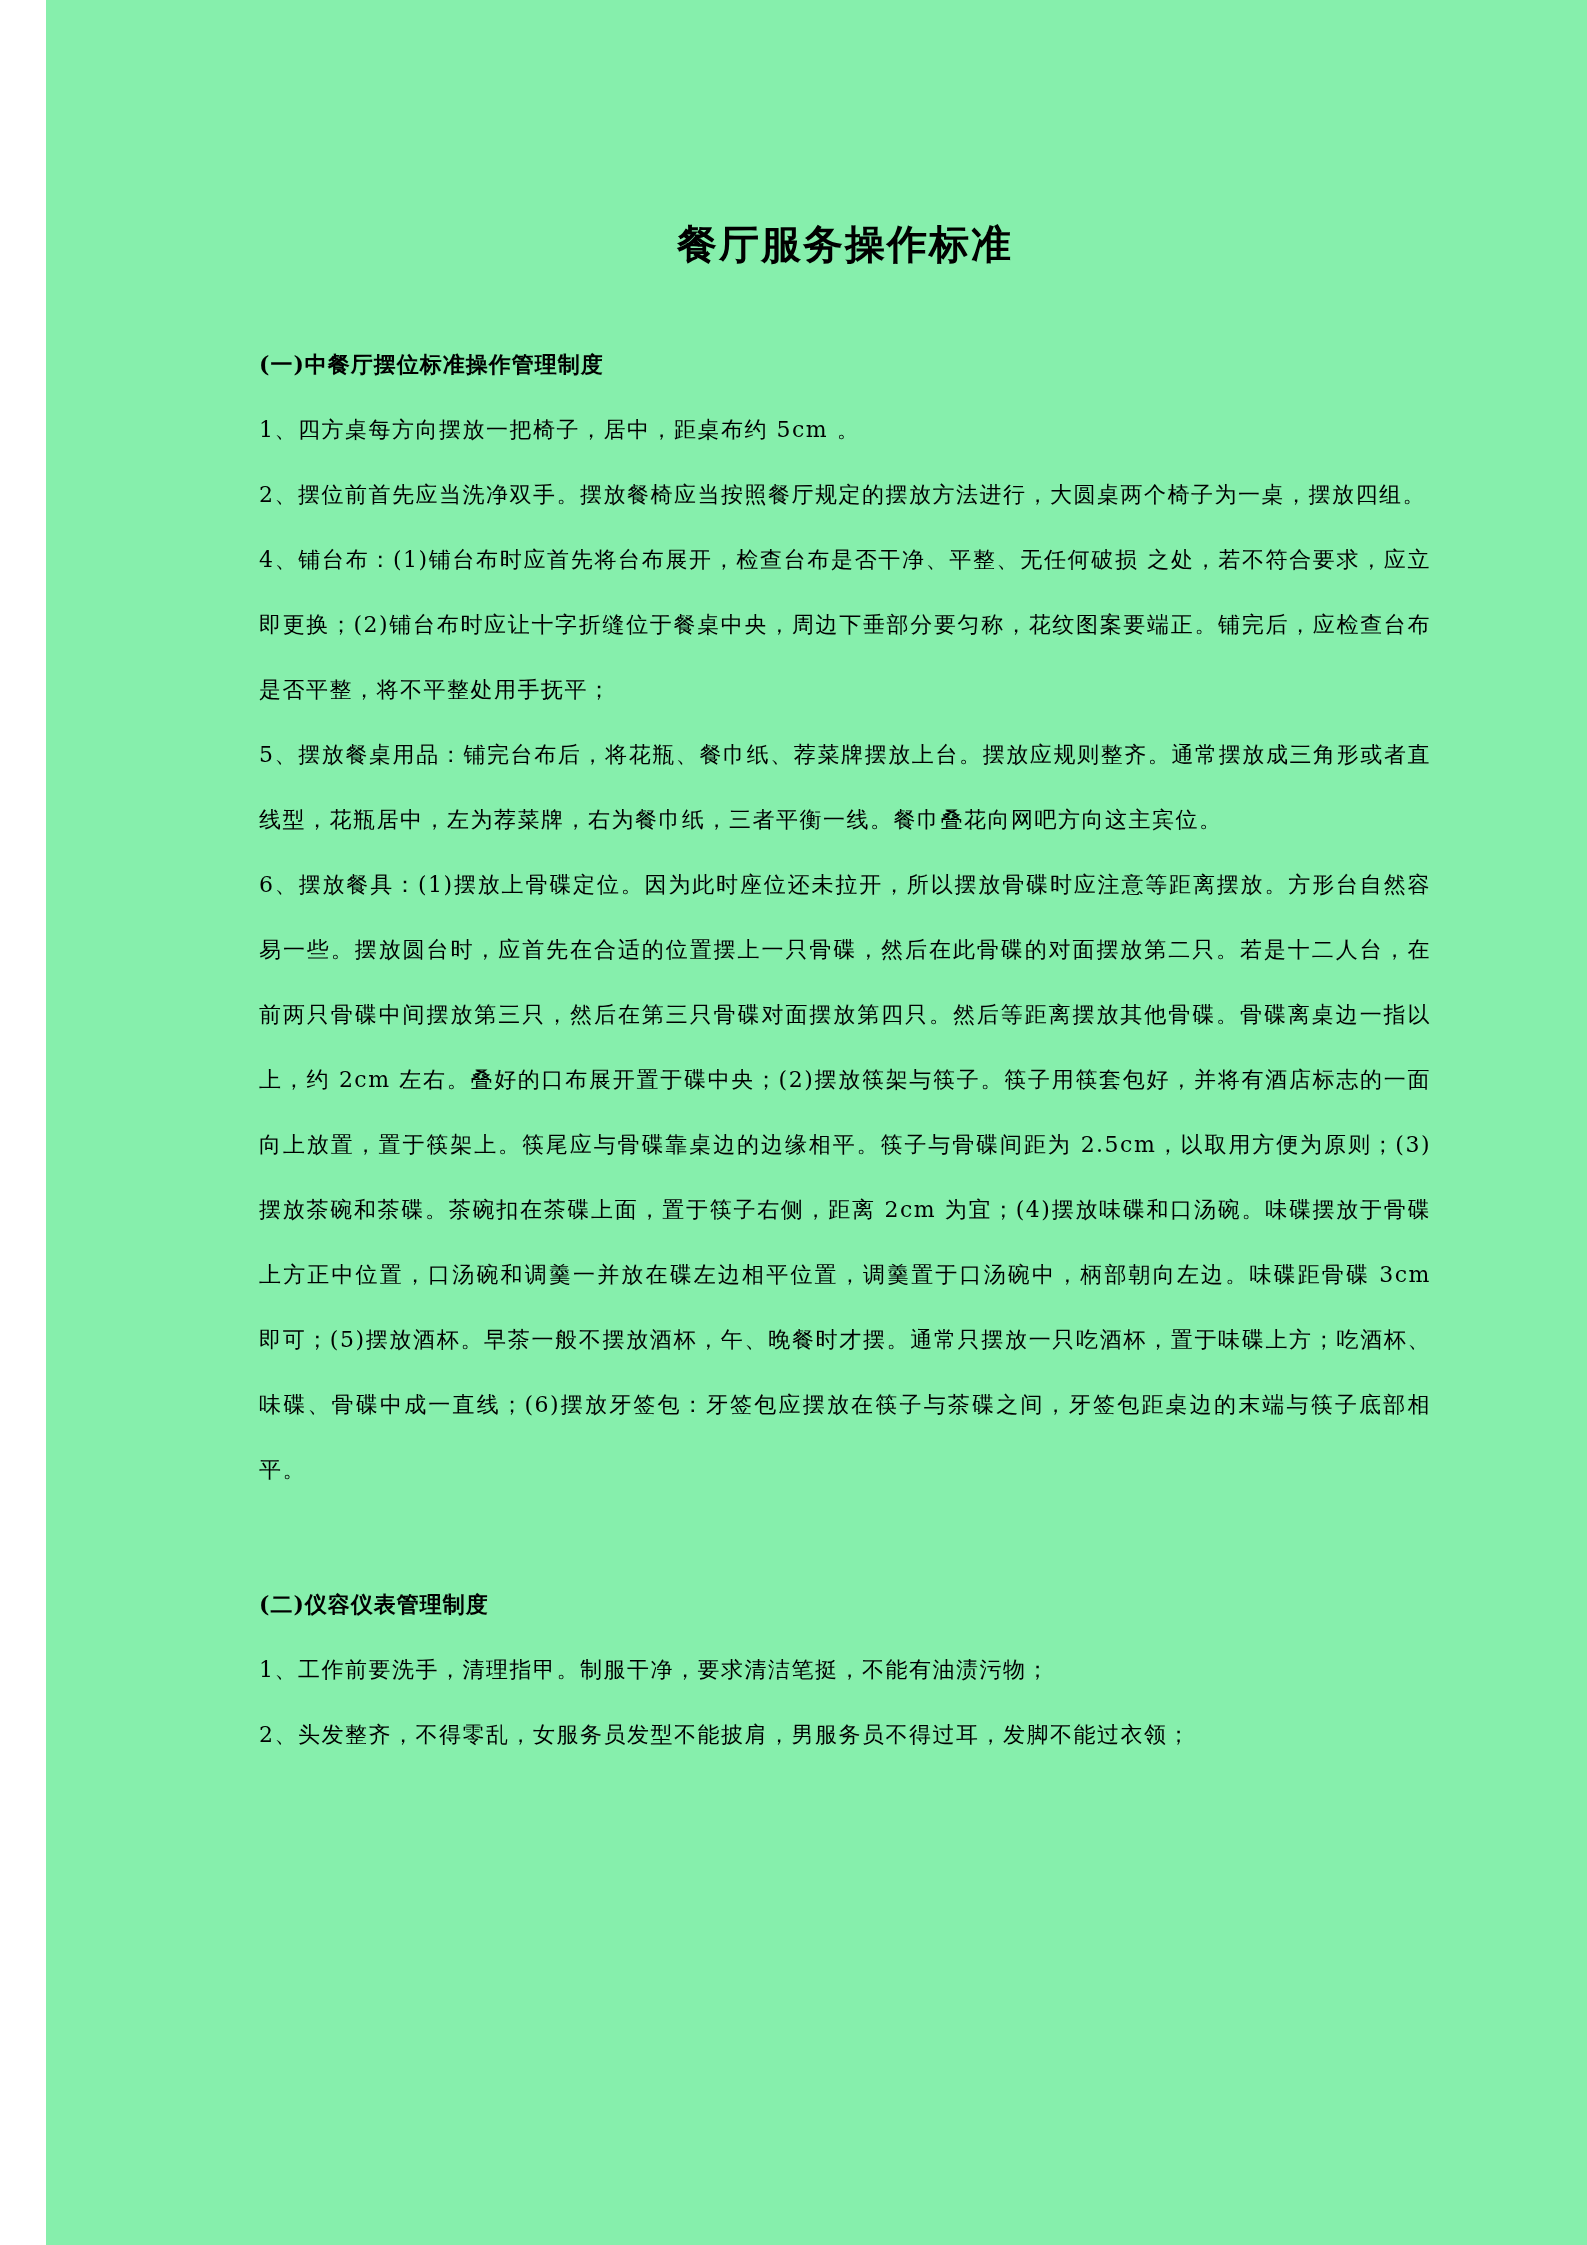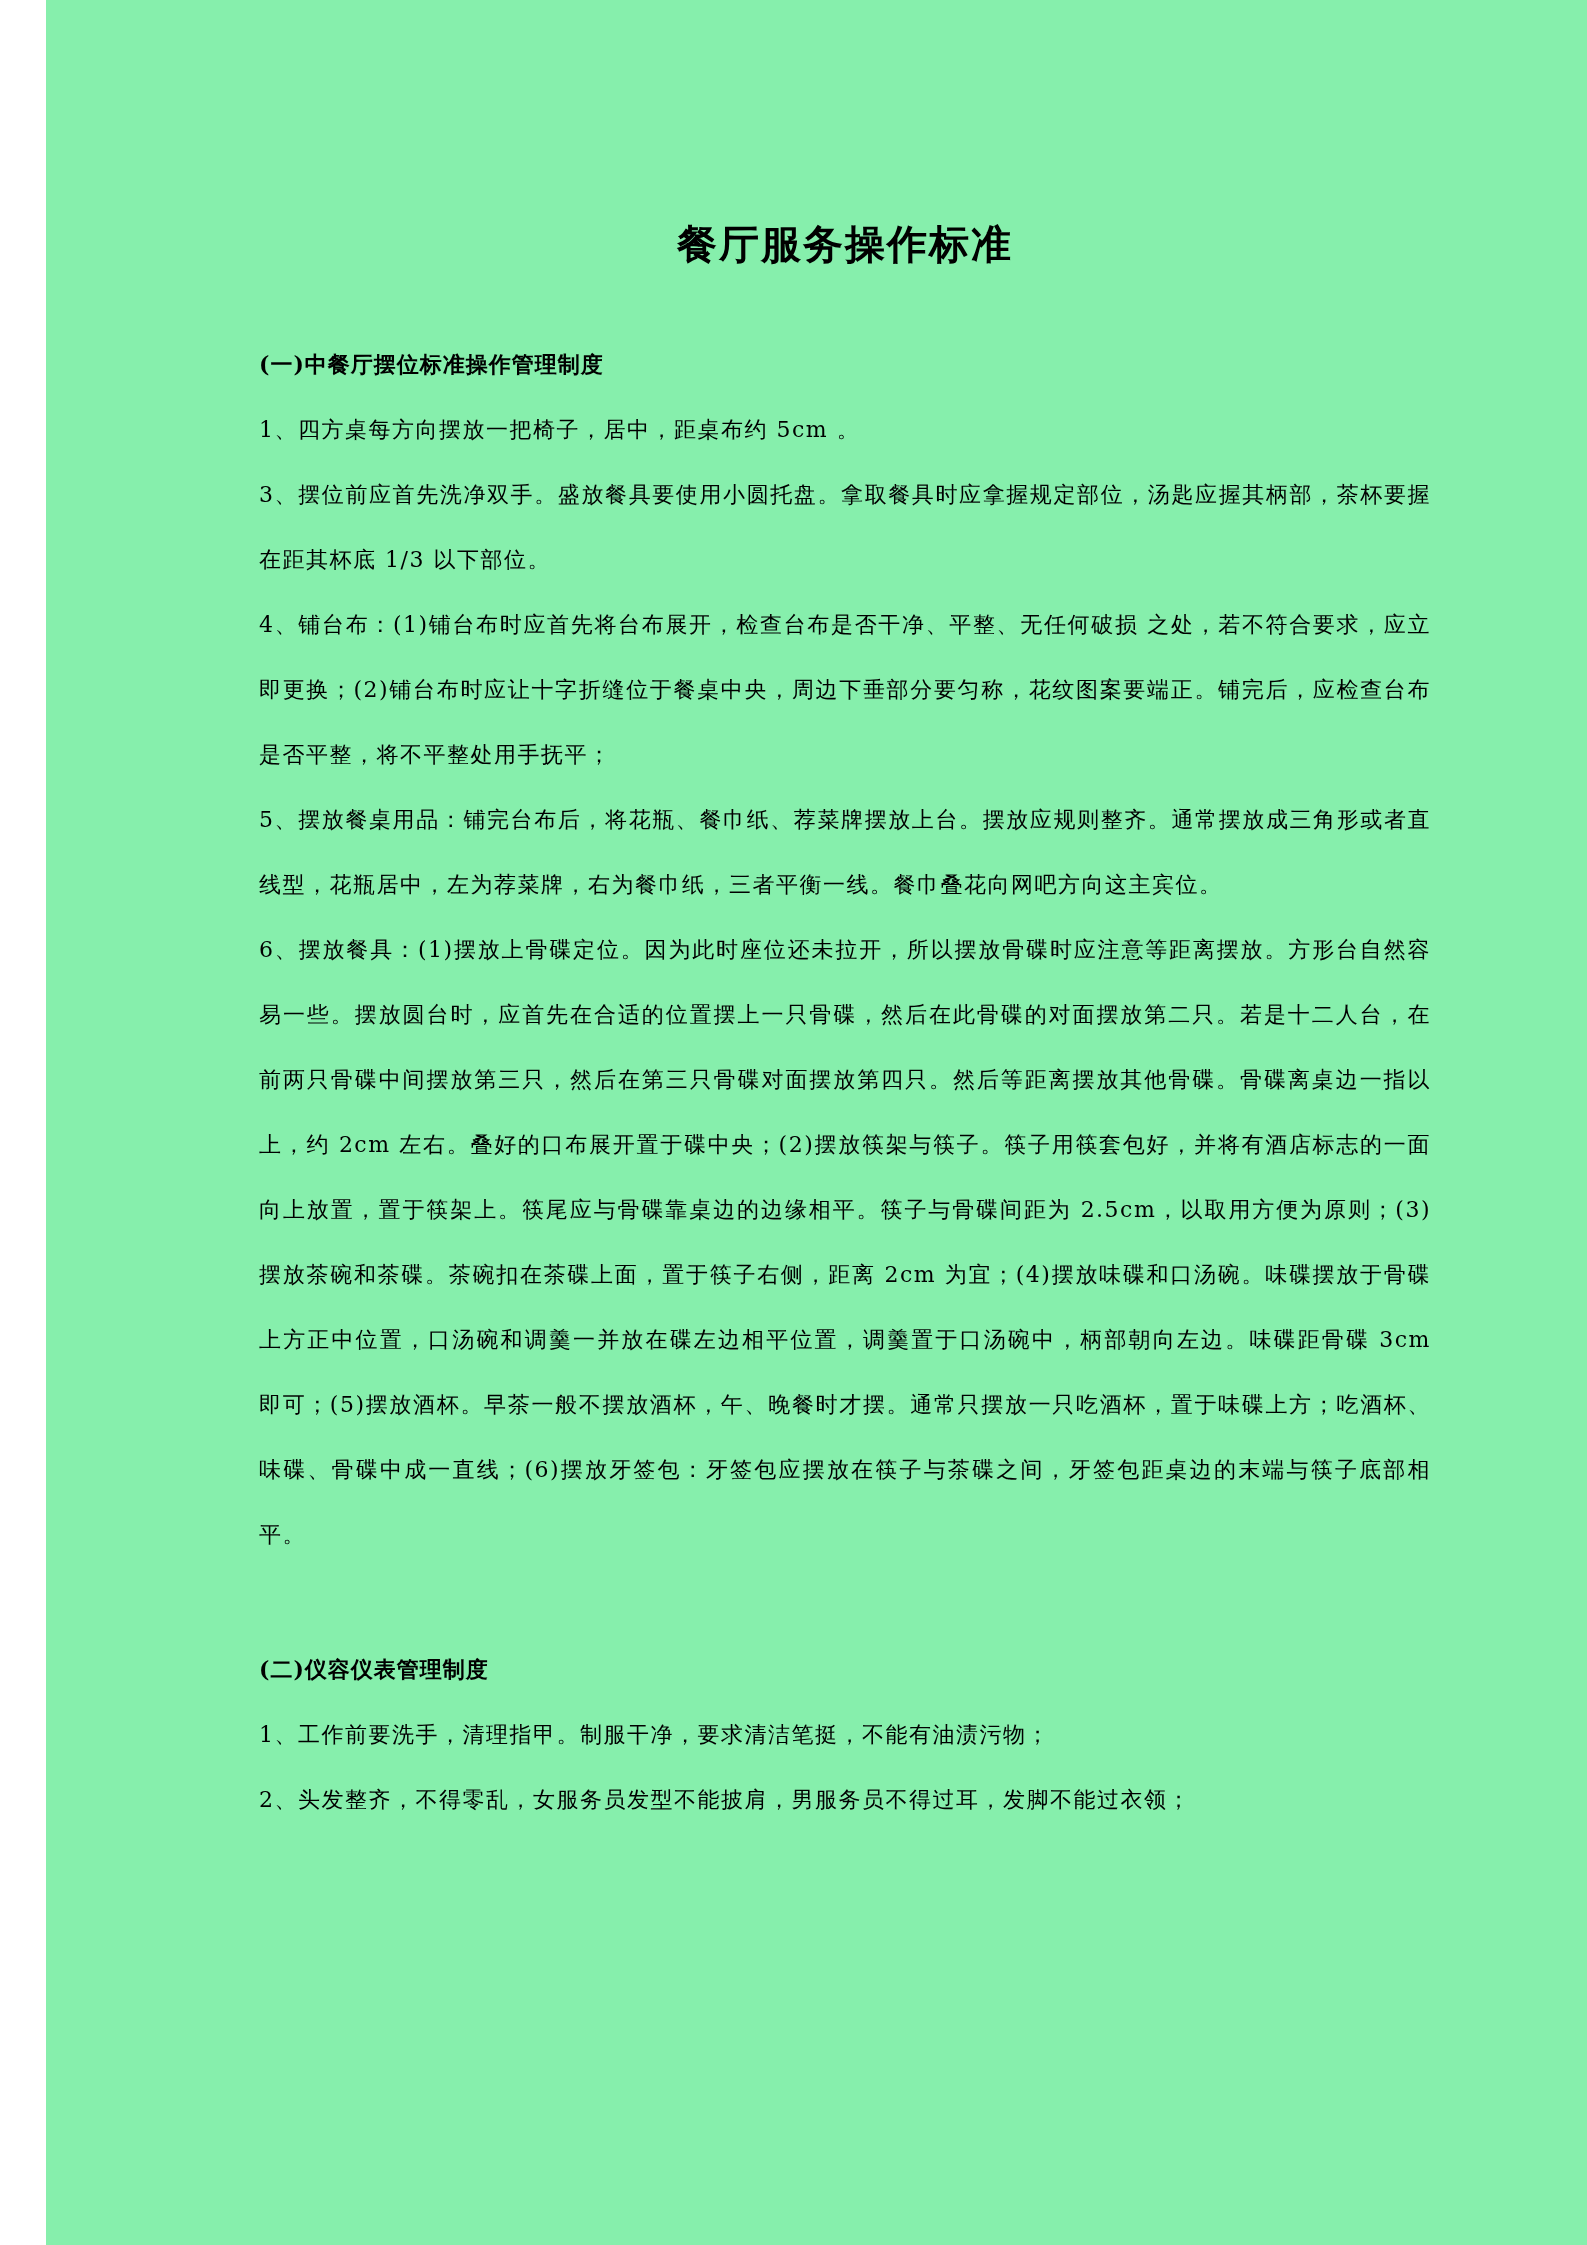--- a/index.html
+++ b/index.html
@@ -54,21 +54,21 @@
 <body>
 
 <div class="page">
   <div class="content">
 
     <h1 class="doc-title">餐厅服务操作标准</h1>
 
     <h2 class="section-heading">(一)中餐厅摆位标准操作管理制度</h2>
 
     <p class="body-para">1、四方桌每方向摆放一把椅子，居中，距桌布约 5cm 。</p>
-    <p class="body-para">3、摆位前应首先洗净双手。盛放餐具要使用小圆托盘。拿取餐具时应拿握规定部位，汤匙应握其柄部，茶杯要握在距其杯底 1/3 以下部位。</p>
+    <p class="body-para">2、摆位前首先应当洗净双手。摆放餐椅应当按照餐厅规定的摆放方法进行，大圆桌两个椅子为一桌，摆放四组。</p>
     <p class="body-para">4、铺台布：(1)铺台布时应首先将台布展开，检查台布是否干净、平整、无任何破损 之处，若不符合要求，应立即更换；(2)铺台布时应让十字折缝位于餐桌中央，周边下垂部分要匀称，花纹图案要端正。铺完后，应检查台布是否平整，将不平整处用手抚平；</p>
     <p class="body-para">5、摆放餐桌用品：铺完台布后，将花瓶、餐巾纸、荐菜牌摆放上台。摆放应规则整齐。通常摆放成三角形或者直线型，花瓶居中，左为荐菜牌，右为餐巾纸，三者平衡一线。餐巾叠花向网吧方向这主宾位。</p>
     <p class="body-para">6、摆放餐具：(1)摆放上骨碟定位。因为此时座位还未拉开，所以摆放骨碟时应注意等距离摆放。方形台自然容易一些。摆放圆台时，应首先在合适的位置摆上一只骨碟，然后在此骨碟的对面摆放第二只。若是十二人台，在前两只骨碟中间摆放第三只，然后在第三只骨碟对面摆放第四只。然后等距离摆放其他骨碟。骨碟离桌边一指以上，约 2cm 左右。叠好的口布展开置于碟中央；(2)摆放筷架与筷子。筷子用筷套包好，并将有酒店标志的一面向上放置，置于筷架上。筷尾应与骨碟靠桌边的边缘相平。筷子与骨碟间距为 2.5cm，以取用方便为原则；(3)摆放茶碗和茶碟。茶碗扣在茶碟上面，置于筷子右侧，距离 2cm 为宜；(4)摆放味碟和口汤碗。味碟摆放于骨碟上方正中位置，口汤碗和调羹一并放在碟左边相平位置，调羹置于口汤碗中，柄部朝向左边。味碟距骨碟 3cm 即可；(5)摆放酒杯。早茶一般不摆放酒杯，午、晚餐时才摆。通常只摆放一只吃酒杯，置于味碟上方；吃酒杯、味碟、骨碟中成一直线；(6)摆放牙签包：牙签包应摆放在筷子与茶碟之间，牙签包距桌边的末端与筷子底部相平。</p>
 
     <h2 class="section-heading spaced">(二)仪容仪表管理制度</h2>
 
     <p class="body-para">1、工作前要洗手，清理指甲。制服干净，要求清洁笔挺，不能有油渍污物；</p>
     <p class="body-para">2、头发整齐，不得零乱，女服务员发型不能披肩，男服务员不得过耳，发脚不能过衣领；</p>
 
   </div>

